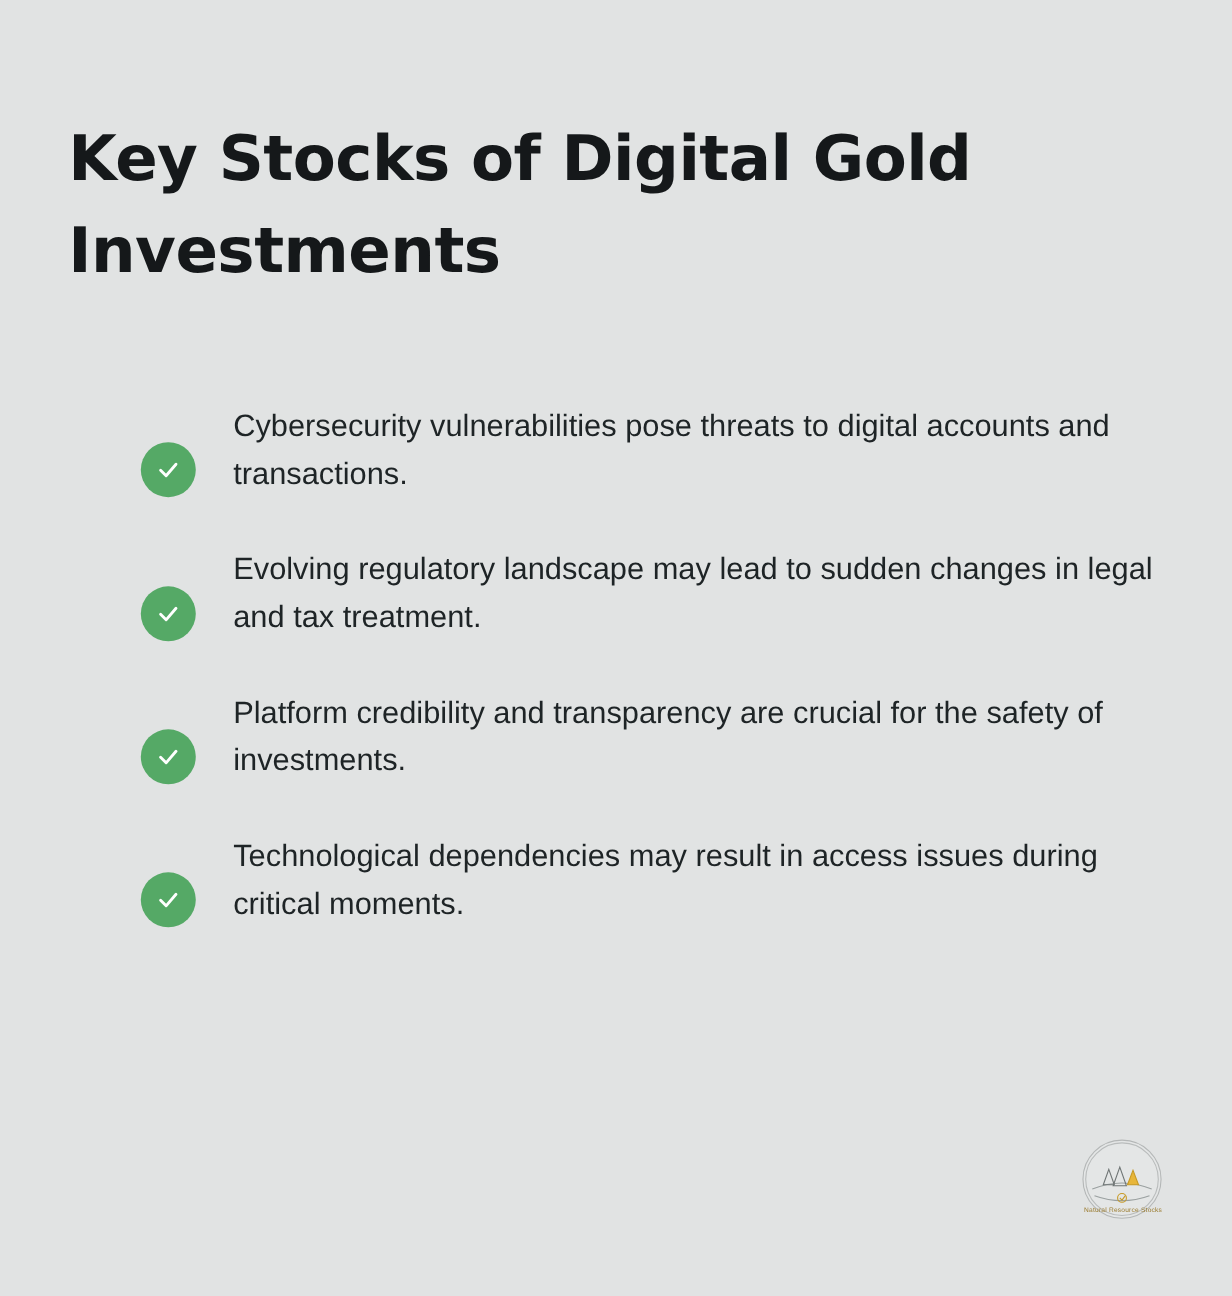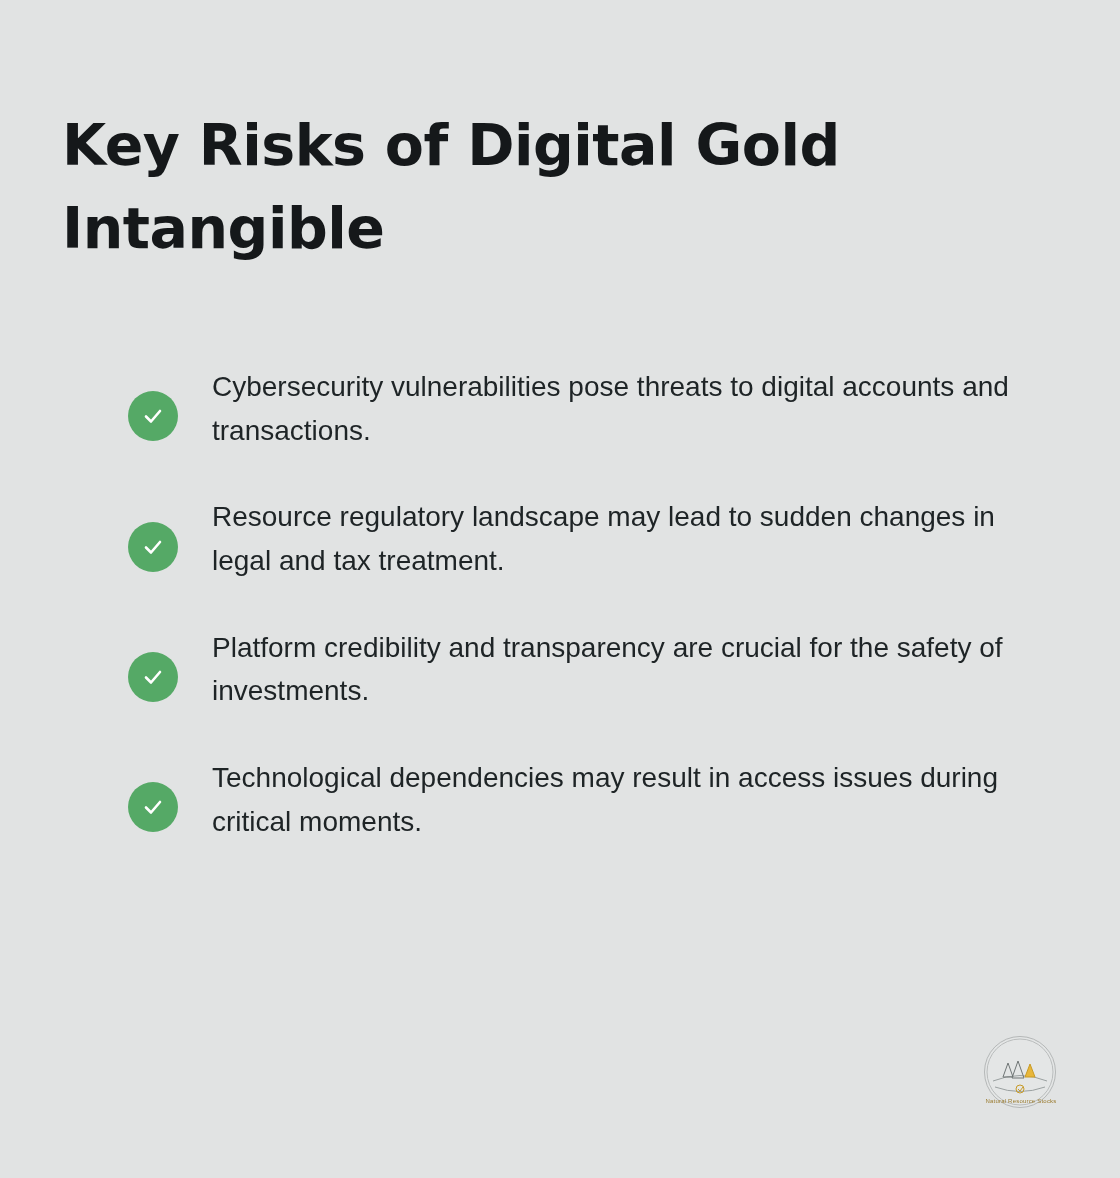--- a/index.html
+++ b/index.html
@@ -33,21 +33,21 @@
     letter-spacing: -0.5px;
   }
   .list {
     position: absolute;
     left: 128px;
     top: 365px;
     width: 940px;
   }
   .item {
     display: flex;
-    align-items: center;
+    align-items: flex-end;
     margin-bottom: 43px;
   }
   .check {
     flex: 0 0 auto;
     width: 50px;
     height: 50px;
     border-radius: 50%;
     background: #55a966;
     display: flex;
     align-items: center;
@@ -95,40 +95,40 @@
     font-size: 6px;
     letter-spacing: 0.2px;
     color: #9a7b2e;
   }
 </style>
 </head>
 <body>
 
 <div class="page">
 
-  <div class="title">Key Risks of Digital Gold Intangible</div>
+  <div class="title">Key Stocks of Digital Gold Investments</div>
 
   <div class="list">
 
     <div class="item">
       <span class="check">
         <svg width="24" height="24" viewBox="0 0 24 24" aria-hidden="true">
           <path d="M5 12.5 L10 17.5 L19 7" fill="none" stroke="#ffffff" stroke-width="2.6" stroke-linecap="round" stroke-linejoin="round"></path>
         </svg>
       </span>
       <span class="item-text">Cybersecurity vulnerabilities pose threats to digital accounts and transactions.</span>
     </div>
 
     <div class="item">
       <span class="check">
         <svg width="24" height="24" viewBox="0 0 24 24" aria-hidden="true">
           <path d="M5 12.5 L10 17.5 L19 7" fill="none" stroke="#ffffff" stroke-width="2.6" stroke-linecap="round" stroke-linejoin="round"></path>
         </svg>
       </span>
-      <span class="item-text">Resource regulatory landscape may lead to sudden changes in legal and tax treatment.</span>
+      <span class="item-text">Evolving regulatory landscape may lead to sudden changes in legal and tax treatment.</span>
     </div>
 
 
     <div class="item">
       <span class="check">
         <svg width="24" height="24" viewBox="0 0 24 24" aria-hidden="true">
           <path d="M5 12.5 L10 17.5 L19 7" fill="none" stroke="#ffffff" stroke-width="2.6" stroke-linecap="round" stroke-linejoin="round"></path>
         </svg>
       </span>
       <span class="item-text">Platform credibility and transparency are crucial for the safety of investments.</span>

